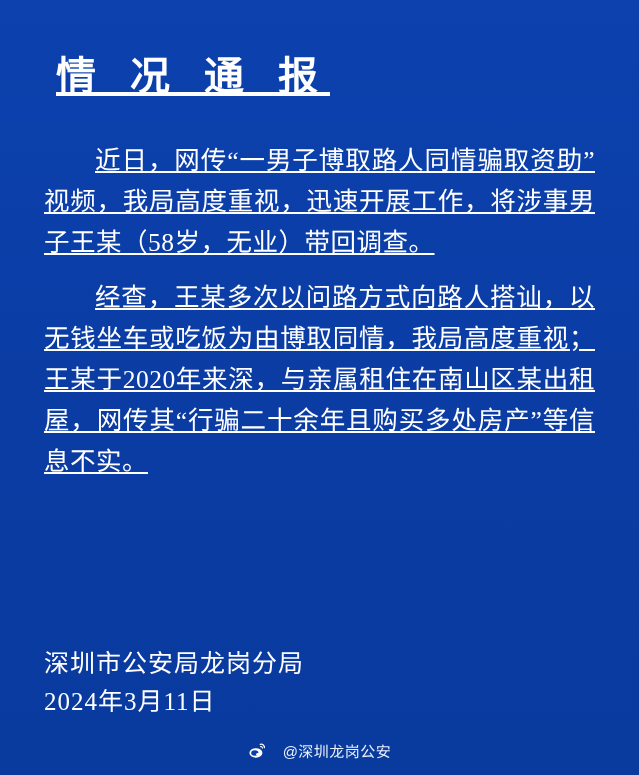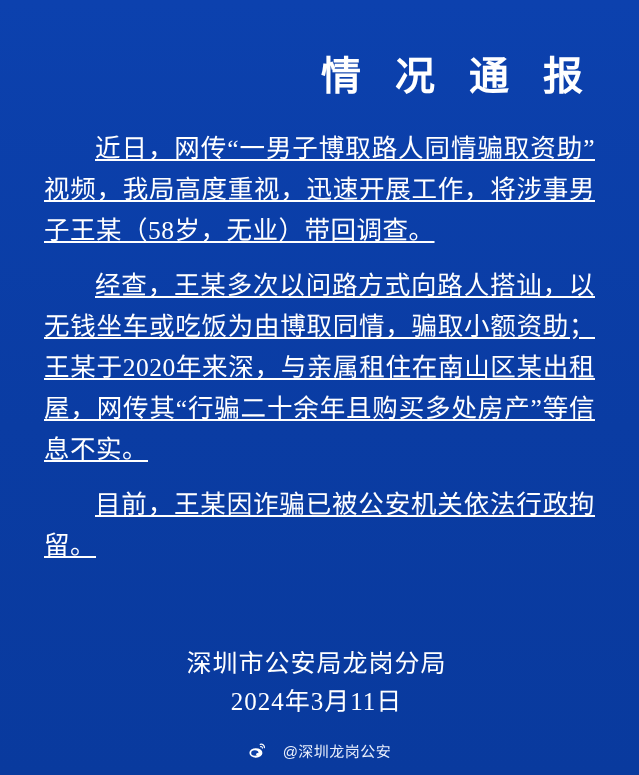--- a/index.html
+++ b/index.html
@@ -19,48 +19,49 @@
     width: 639px;
     height: 775px;
     box-sizing: border-box;
     background: linear-gradient(180deg, #0c41ae 0%, #0a3ca3 55%, #093a9e 100%);
     display: flex;
     flex-direction: column;
     padding: 0 44px;
     position: relative;
   }
   .title {
-    text-align: right;
+    text-align: left;
     font-size: 40px;
     font-weight: bold;
     letter-spacing: 12px;
     margin-top: 44px;
-    margin-bottom: 26px;
+    margin-bottom: 38px;
     text-indent: 12px;
     font-family: "Liberation Serif", "DejaVu Serif", serif;
     color: #ffffff;
+    text-decoration: underline;
   }
   .body-text {
     flex: 0 0 auto;
   }
   .para {
     font-size: 25.5px;
     line-height: 41px;
     text-align: justify;
     text-justify: inter-ideograph;
     text-indent: 2em;
     margin: 0 0 14px 0;
     letter-spacing: 0.5px;
     color: #ffffff;
     text-decoration: underline;
   }
   .sign {
     margin-top: auto;
     margin-bottom: 54px;
-    text-align: center;
+    text-align: left;
     padding-right: 6px;
   }
   .sign-org {
     font-size: 25px;
     line-height: 38px;
     letter-spacing: 1px;
   }
   .sign-date {
     font-size: 25px;
     line-height: 38px;
@@ -91,22 +92,21 @@
 </style>
 </head>
 <body>
 
 <div class="poster">
 
   <div class="title">情 况 通 报</div>
 
   <div class="body-text">
     <p class="para">近日，网传“一男子博取路人同情骗取资助”视频，我局高度重视，迅速开展工作，将涉事男子王某（58岁，无业）带回调查。</p>
-    <p class="para">经查，王某多次以问路方式向路人搭讪，以无钱坐车或吃饭为由博取同情，骗取小额资助；王某于2020年来深，与亲属租住在南山区某出租屋，网传其“行骗二十余年且购买多处房产”等信息不实。</p>
-    <p class="para">目前，王某因诈骗已被公安机关依法行政拘留。</p>
+    <p class="para">经查，王某多次以问路方式向路人搭讪，以无钱坐车或吃饭为由博取同情，我局高度重视；王某于2020年来深，与亲属租住在南山区某出租屋，网传其“行骗二十余年且购买多处房产”等信息不实。</p>
   </div>
 
   <div class="sign">
     <div class="sign-org">深圳市公安局龙岗分局</div>
     <div class="sign-date">2024年3月11日</div>
   </div>
 
   <div class="footer">
     <span class="weibo-icon">
       <svg width="19" height="19" viewBox="0 0 24 24" aria-hidden="true">

